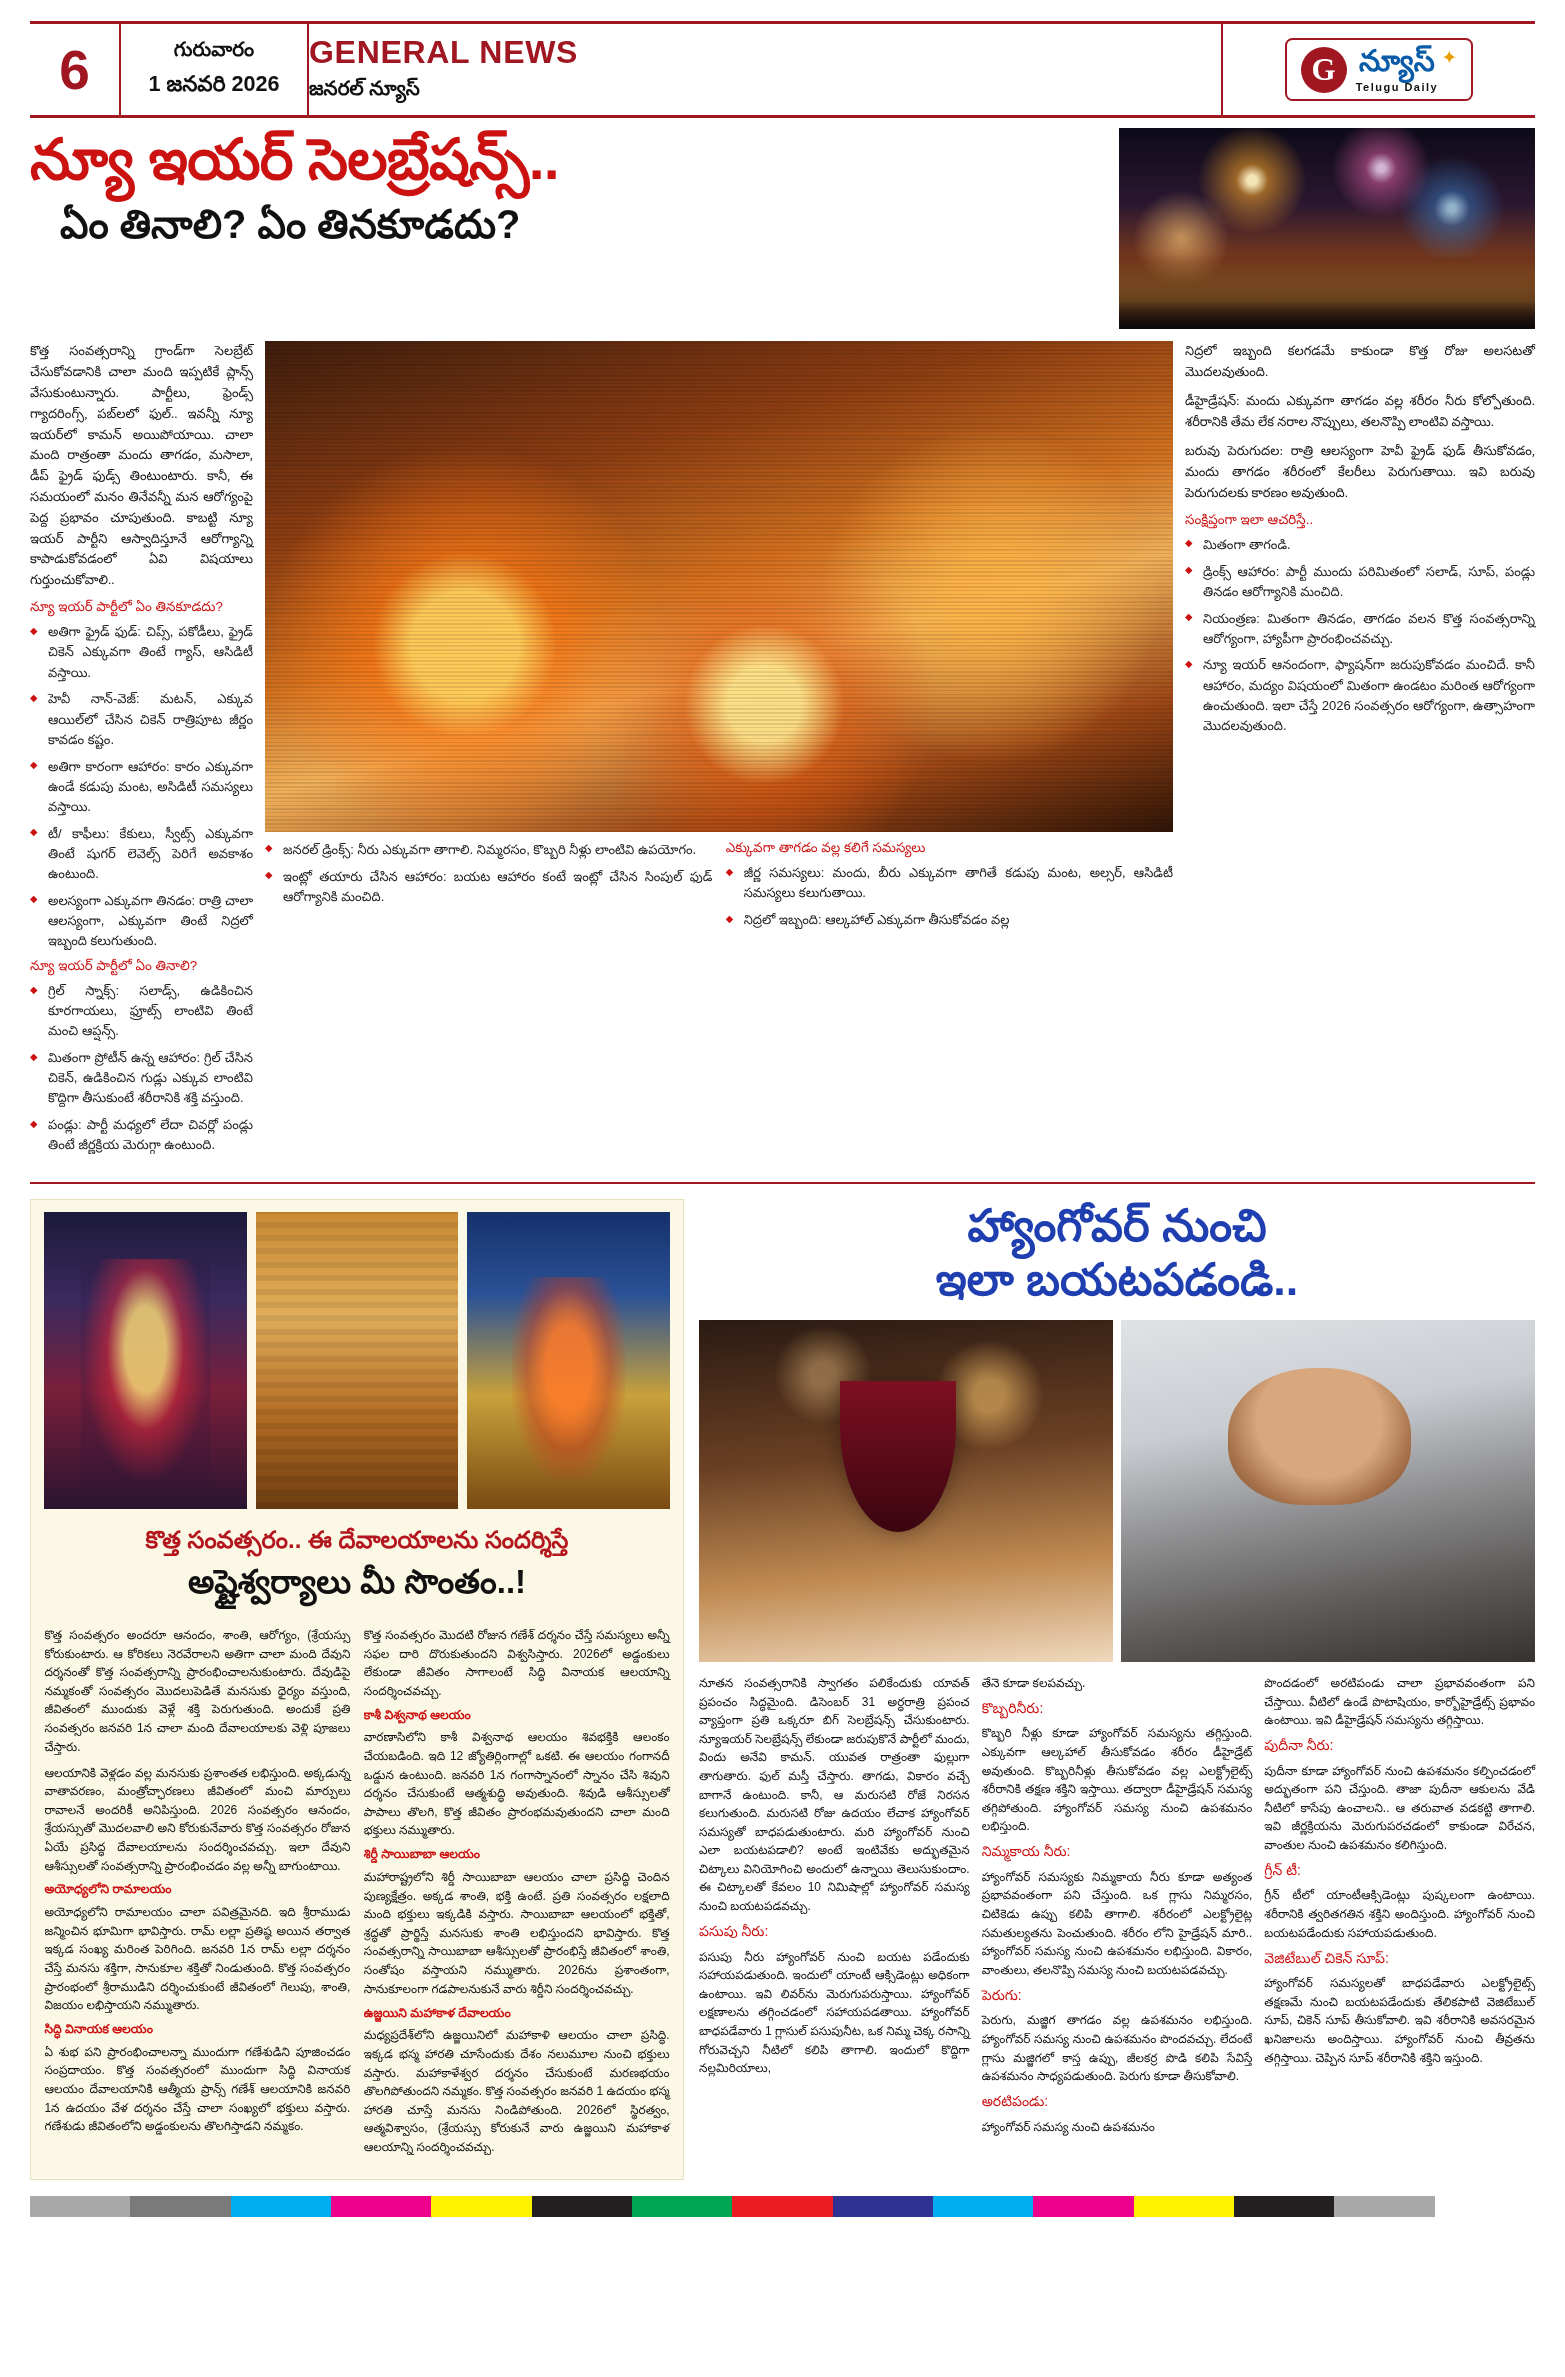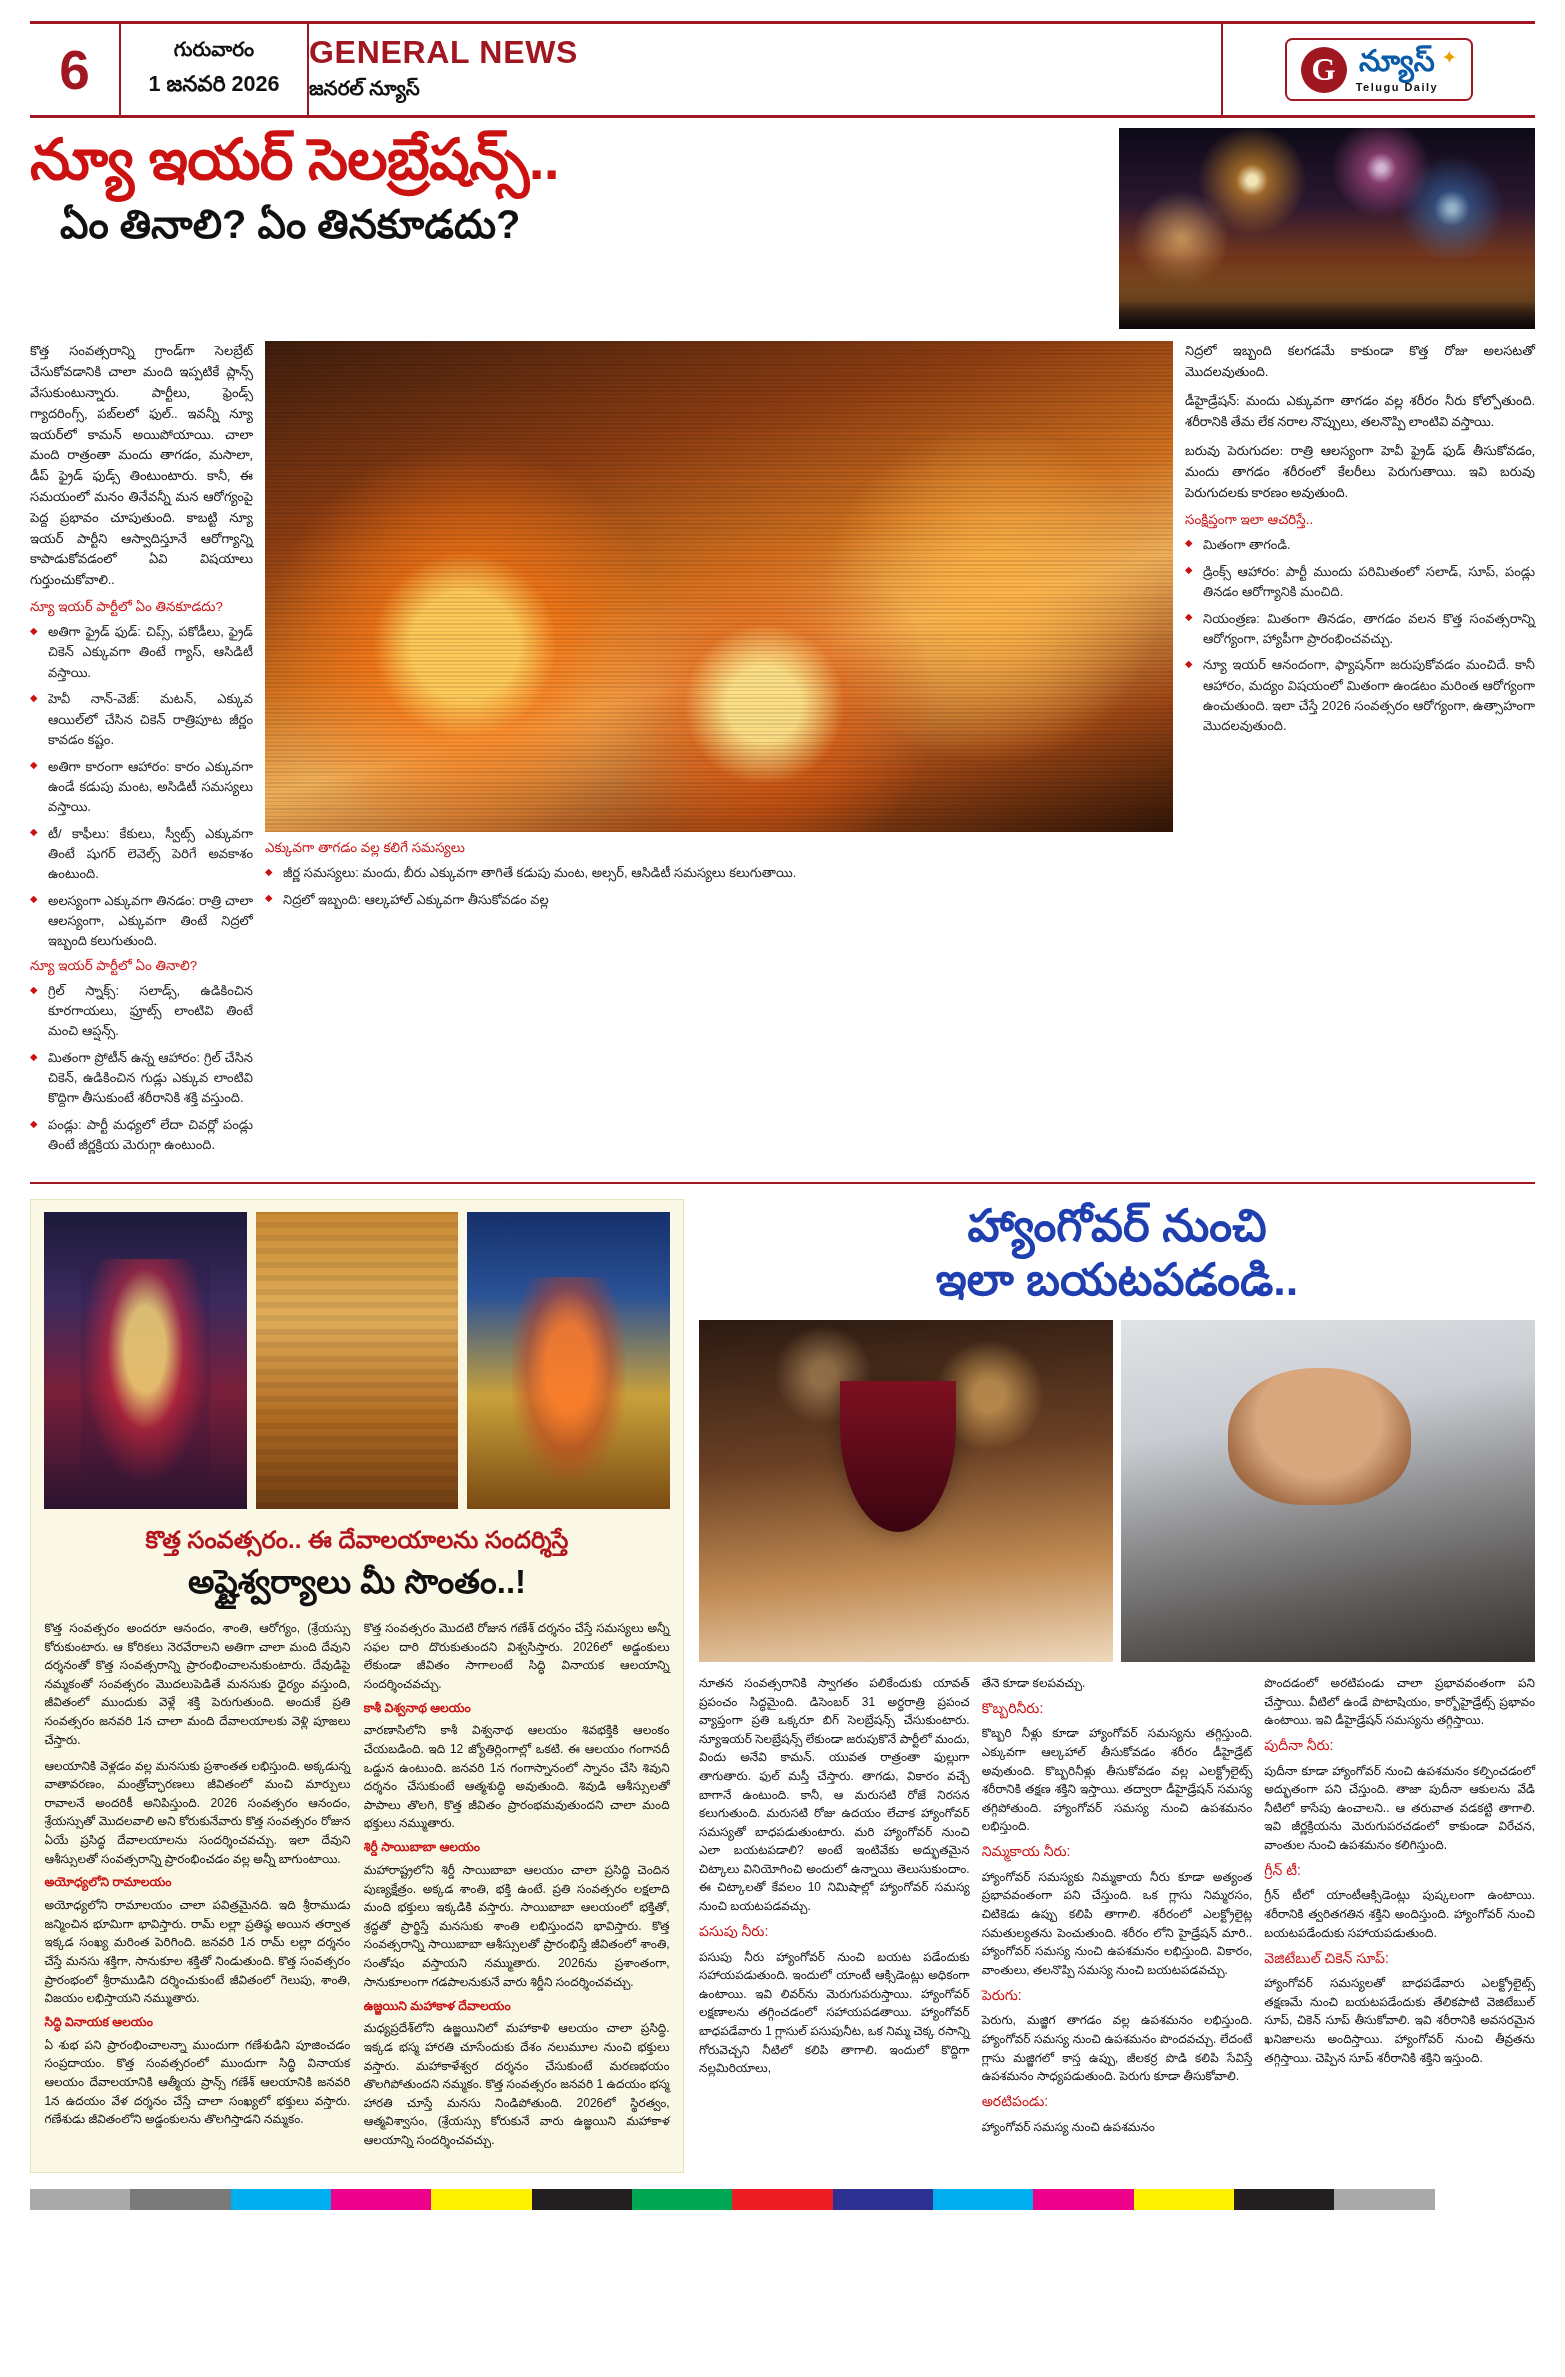--- a/index.html
+++ b/index.html
@@ -144,21 +144,21 @@
     background:repeating-linear-gradient(0deg, rgba(0,0,0,.08) 0 6px, transparent 6px 13.4px);}
   .timg.t3{background:linear-gradient(180deg,#16306b 0%,#2a5296 28%,#c8a13a 62%,#7a4a12 100%);}
   .timg.t3:after{content:"";position:absolute;left:22%;right:22%;top:22%;bottom:10%;
     background:radial-gradient(ellipse at 50% 45%, rgba(255,120,40,.85) 0 28%, rgba(200,60,30,.5) 52%, transparent 76%);}
   .temple-head1{
     text-align:center;font-size:24px;font-weight:bold;color:#b4161d;margin-top:15px;line-height:1.3;
   }
   .temple-head2{
     text-align:center;font-size:33px;font-weight:bold;color:#111;margin-top:6px;line-height:1.25;
   }
-  .temple-cols{display:flex;gap:13.4px;margin-top:17px;}
+  .temple-cols{display:flex;gap:13.4px;margin-top:24px;}
   .temple-cols > div{flex:1;}
   .small-body{font-size:12px;line-height:1.55;text-align:justify;margin:0 0 7.4px 0;color:#111;}
   .sub-red-sm{color:#cc1111;font-weight:bold;font-size:12.3px;margin:6px 0 3.7px 0;}
 
   .hang-panel{flex:1;}
   .hang-head{
     text-align:center;font-size:45px;font-weight:bold;color:#1f3fb0;line-height:1.2;
   }
   .hang-imgs{display:flex;gap:7.4px;margin-top:13.4px;height:342px;}
   .hang-img{flex:1;position:relative;overflow:hidden;}
@@ -247,20 +247,26 @@
         <li>గ్రిల్ స్నాక్స్: సలాడ్స్, ఉడికించిన కూరగాయలు, ఫ్రూట్స్ లాంటివి తింటే మంచి ఆప్షన్స్.</li>
         <li>మితంగా ప్రోటీన్ ఉన్న ఆహారం: గ్రిల్ చేసిన చికెన్, ఉడికించిన గుడ్లు ఎక్కువ లాంటివి కొద్దిగా తీసుకుంటే శరీరానికి శక్తి వస్తుంది.</li>
         <li>పండ్లు: పార్టీ మధ్యలో లేదా చివర్లో పండ్లు తింటే జీర్ణక్రియ మెరుగ్గా ఉంటుంది.</li>
       </ul>
     </div>
 
     <div class="col-photo">
       <div class="photo fire" style="height:491px"></div>
       <div class="caption-row">
         <div>
+          <ul class="bullets">
+            <li>జనరల్ డ్రింక్స్: నీరు ఎక్కువగా తాగాలి. నిమ్మరసం, కొబ్బరి నీళ్లు లాంటివి ఉపయోగం.</li>
+            <li>ఇంట్లో తయారు చేసిన ఆహారం: బయట ఆహారం కంటే ఇంట్లో చేసిన సింపుల్ ఫుడ్ ఆరోగ్యానికి మంచిది.</li>
+          </ul>
+        </div>
+        <div>
           <div class="sub-red" style="margin-top:0">ఎక్కువగా తాగడం వల్ల కలిగే సమస్యలు</div>
           <ul class="bullets">
             <li>జీర్ణ సమస్యలు: మందు, బీరు ఎక్కువగా తాగితే కడుపు మంట, అల్సర్, ఆసిడిటీ సమస్యలు కలుగుతాయి.</li>
             <li>నిద్రలో ఇబ్బంది: ఆల్కహాల్ ఎక్కువగా తీసుకోవడం వల్ల</li>
           </ul>
         </div>
       </div>
     </div>
 
     <div class="ts-right">

